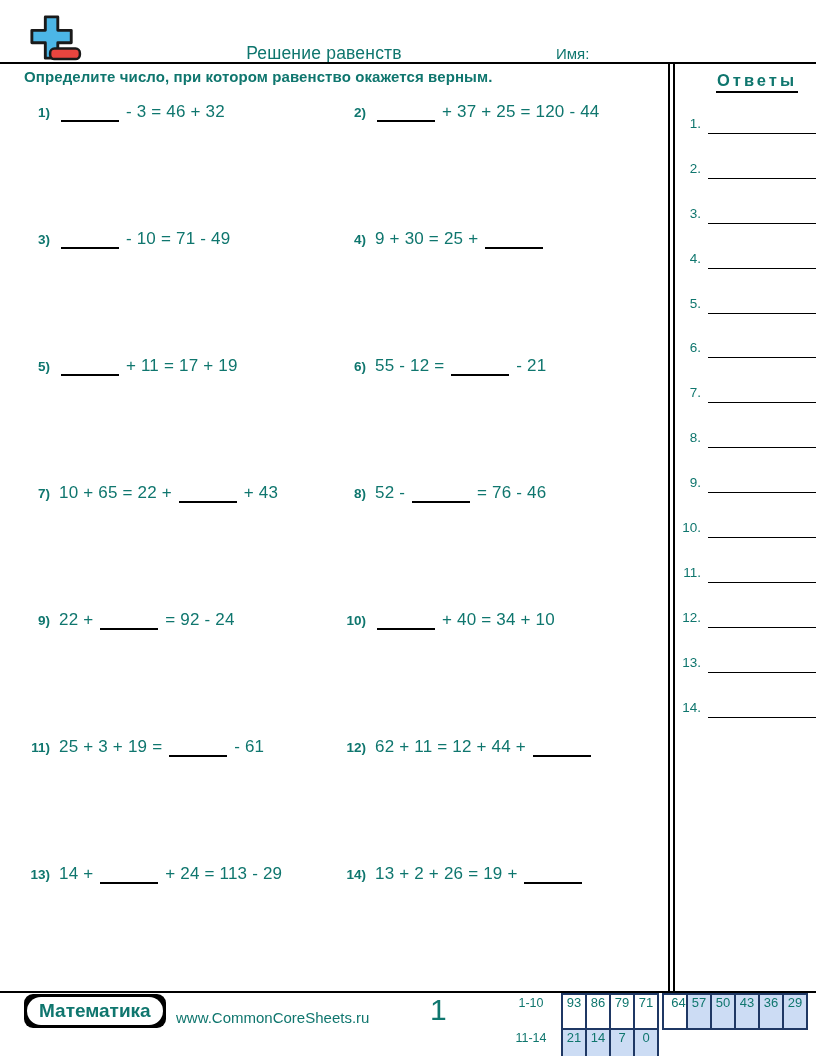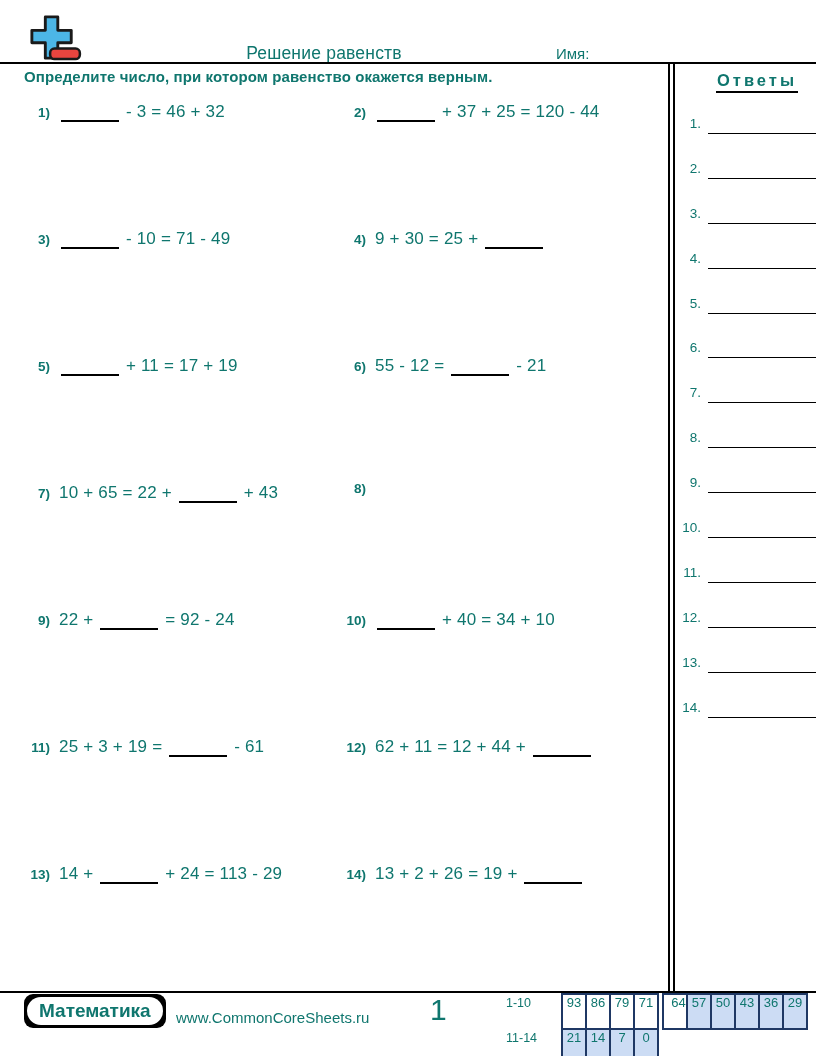--- a/index.html
+++ b/index.html
@@ -32,21 +32,21 @@
   .aline { flex:1; border-bottom:1.6px solid #000; margin:0 16px 0 7px; position:relative; top:6px; height:0; }
   
   .footer-line { position:absolute; top:991px; left:0; width:816px; height:2px; background:#000; }
   .badge { position:absolute; top:994px; left:24px; background:#000; border-radius:9px; padding:3px; }
   .badge-inner { background:#fff; border-radius:15px; padding:2px 12px; font-weight:bold; font-size:19px; line-height:24px; }
   .url { position:absolute; top:1009px; left:176px; font-size:15px; }
   .pagenum { position:absolute; top:993px; left:430px; font-size:30px; }
   .score { position:absolute; top:993px; right:8px; }
   .score-row { display:flex; }
   .score-row + .score-row { margin-top:-2px; }
-  .score-label { width:50px; text-align:left; padding-right:5px; font-size:12.5px; line-height:20px; }
+  .score-label { width:50px; text-align:center; padding-right:5px; font-size:12.5px; line-height:20px; }
   .score-cell { width:26px; height:37px; box-sizing:border-box; border:2px solid var(--sborder,#1f3864); text-align:center; font-size:13px; line-height:16px; background:#fff; }
   .score-cell + .score-cell { margin-left:-2px; }
   .score-cell.gap { margin-left:3px;padding-left:7px; }
   .score-cell.blue { background:var(--sblue,#ccdcf4); }
 </style>
 </head>
 <body>
 
 <div class="page">
 
@@ -83,20 +83,21 @@
       <div class="problem">
         <span class="pnum">6)</span>
         <span class="peq"><span>55 - 12 = </span><span class="blank"></span><span> - 21</span></span>
       </div>
       <div class="problem">
         <span class="pnum">7)</span>
         <span class="peq"><span>10 + 65 = 22 + </span><span class="blank"></span><span> + 43</span></span>
       </div>
       <div class="problem">
         <span class="pnum">8)</span>
+        <span class="peq"><span>52 - </span><span class="blank"></span><span> = 76 - 46</span></span>
       </div>
       <div class="problem">
         <span class="pnum">9)</span>
         <span class="peq"><span>22 + </span><span class="blank"></span><span> = 92 - 24</span></span>
       </div>
       <div class="problem">
         <span class="pnum">10)</span>
         <span class="peq"><span class="blank"></span><span> + 40 = 34 + 10</span></span>
       </div>
       <div class="problem">

